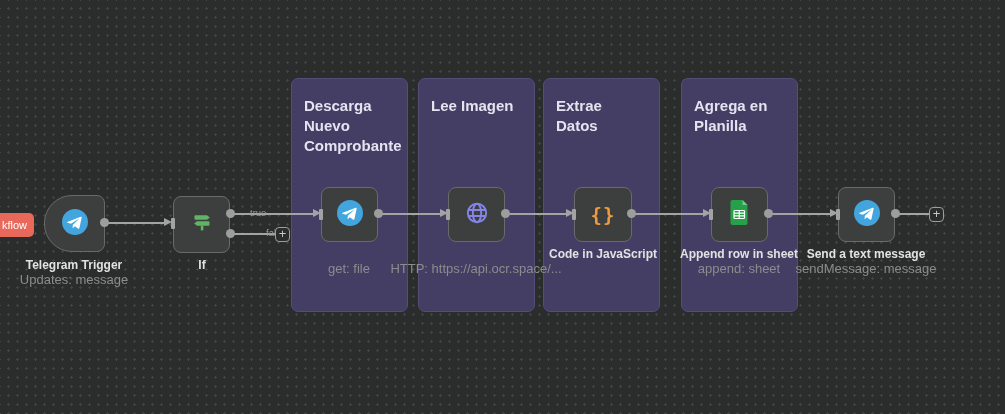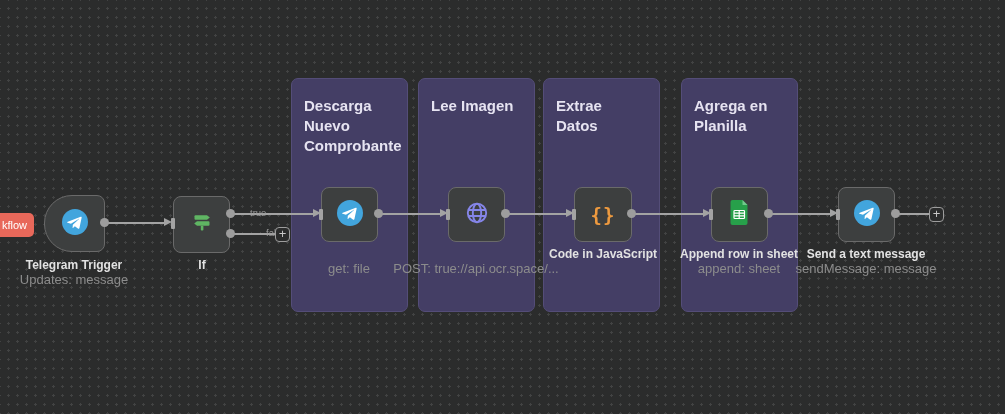--- a/index.html
+++ b/index.html
@@ -158,21 +158,21 @@
   <div class="plus-btn" style="left:275px;top:227px">+</div>
   <div class="plus-btn" style="left:929px;top:207px">+</div>
 
   <div class="node-label" style="left:-36px;top:258px">Telegram Trigger</div>
   <div class="node-sub" style="left:-36px;top:272px">Updates: message</div>
 
   <div class="node-label" style="left:92px;top:258px">If</div>
 
   <div class="node-sub" style="left:239px;top:261px">get: file</div>
 
-  <div class="node-sub" style="left:366px;top:261px">POST: true://api.ocr.space/...</div>
+  <div class="node-sub" style="left:366px;top:261px">HTTP: https://api.ocr.space/...</div>
 
   <div class="node-label" style="left:629px;top:247px">Append row in sheet</div>
 
   <div class="node-label" style="left:493px;top:247px">Code in JavaScript</div>
   <div class="node-sub" style="left:629px;top:261px">append: sheet</div>
 
   <div class="node-label" style="left:756px;top:247px">Send a text message</div>
   <div class="node-sub" style="left:756px;top:261px">sendMessage: message</div>
 
   <div class="tag">kflow</div>

